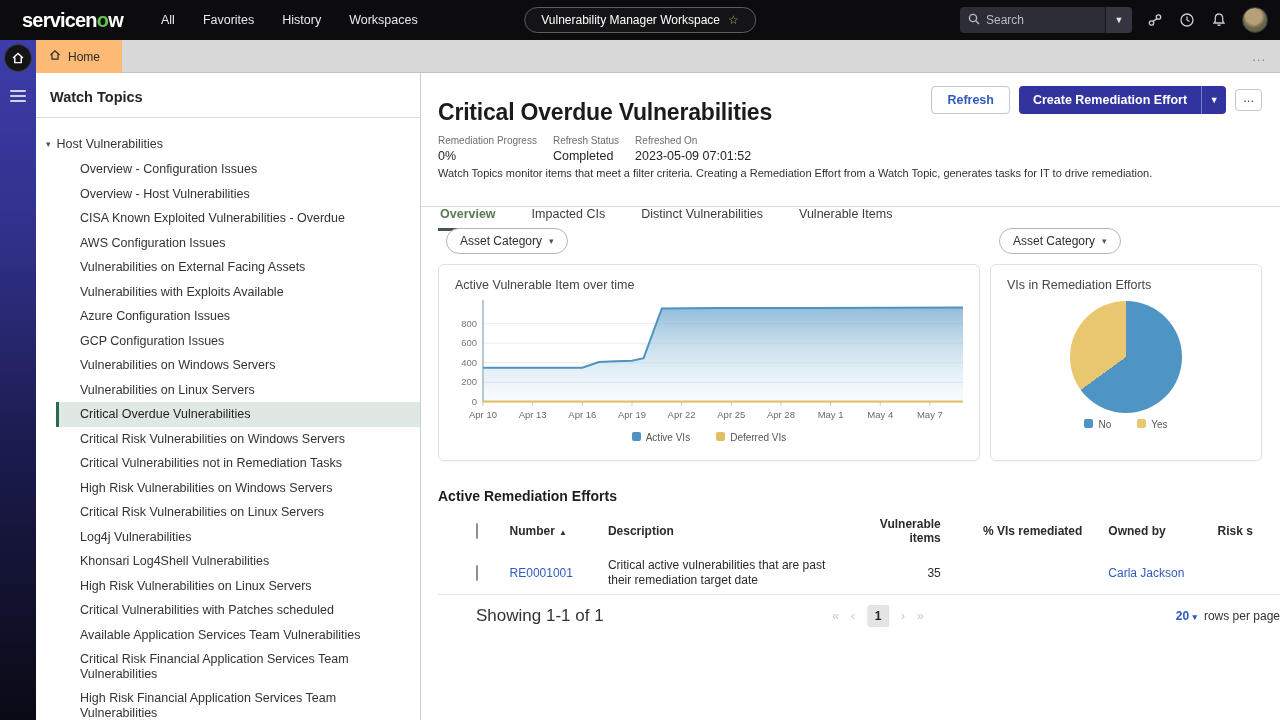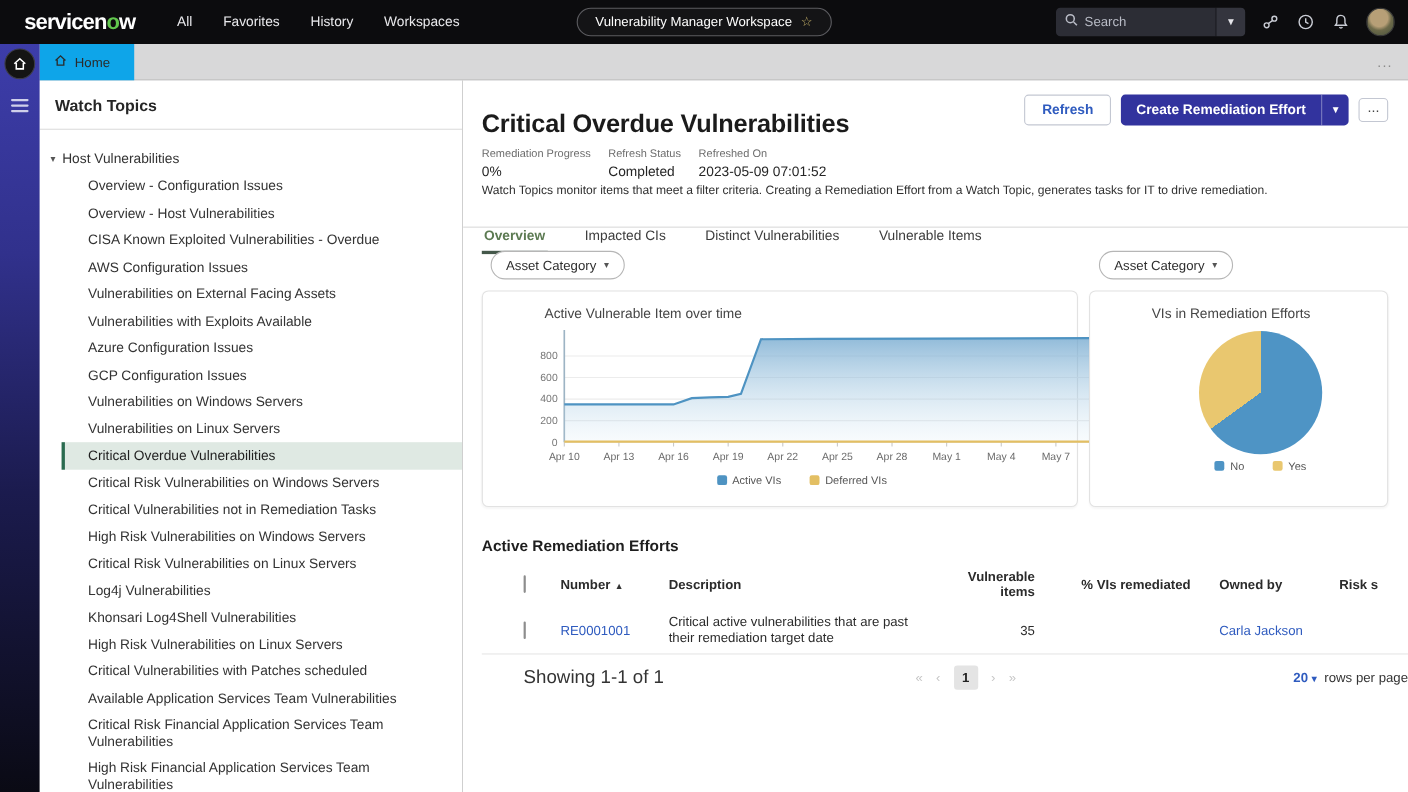--- a/index.html
+++ b/index.html
@@ -17,21 +17,21 @@
   .searchbox { width:172px; height:26px; background:#2c2d35; border-radius:4px; display:flex; align-items:center; overflow:hidden; }
   .searchbox .s-ico { margin:0 6px 0 8px; }
   .searchbox .s-text { color:#b9bcc6; font-size:12px; flex:1; }
   .searchbox .s-split { width:1px; height:26px; background:#17171c; }
   .searchbox .s-drop { width:26px; height:26px; background:#34353e; display:flex; align-items:center; justify-content:center; color:#e6e6ea; font-size:9px; }
   .nav-ico { width:18px; height:18px; display:flex; align-items:center; justify-content:center; }
   .avatar { width:26px; height:26px; border-radius:50%; background:radial-gradient(circle at 45% 35%, #b79f77 0 38%, #6d6a4a 55%, #44503a 100%); border:1px solid #3a3a3a; }
 
   
   .tabstrip { position:absolute; left:0; top:40px; width:1280px; height:33px; background:#d8d8d9; border-bottom:1px solid #c2c2c3; z-index:20; }
-  .home-tab { position:absolute; left:36px; top:0; width:86px; height:33px; background:#0ea5e9; display:flex; align-items:center; gap:7px; padding-left:13px; font-size:12px; color:#2b2b2b; }
+  .home-tab { position:absolute; left:36px; top:0; width:86px; height:33px; background:#fdba74; display:flex; align-items:center; gap:7px; padding-left:13px; font-size:12px; color:#2b2b2b; }
   .tab-overflow { position:absolute; right:14px; top:9px; color:#8a8a8a; font-size:13px; letter-spacing:1px; }
 
   
   .rail { position:absolute; left:0; top:40px; width:36px; height:680px; background:linear-gradient(180deg,#3d3daa 0%, #31318c 28%, #1b1b4e 60%, #0a0a14 100%); z-index:25; }
   .rail-home { position:absolute; left:4px; top:4px; width:28px; height:28px; border-radius:50%; background:#141414; border:1px solid #3c3c44; display:flex; align-items:center; justify-content:center; }
   .rail-menu { position:absolute; left:10px; top:50px; width:16px; height:12px; display:flex; flex-direction:column; justify-content:space-between; }
   .rail-menu span { display:block; height:2px; background:#cfd0ea; border-radius:1px; }
 
   
   .sidebar { position:absolute; left:36px; top:73px; width:385px; height:647px; background:#fff; border-right:1px solid #cfcfcf; overflow:hidden; }
@@ -61,21 +61,21 @@
 
   .view-tabs { position:absolute; left:17px; top:128px; display:flex; gap:32px; }
   .view-tab { font-size:12.5px; color:#3c3c3c; padding:6px 2px 7px; border-bottom:3px solid transparent; cursor:pointer; }
   .view-tab.active { color:#5c7a52; font-weight:700; border-bottom:3px solid #44584a; }
   .tabs-underline { position:absolute; left:0; top:133px; width:859px; height:1px; background:#dadada; }
 
   .filter-pill { position:absolute; top:155px; border:1px solid #b6b6b6; border-radius:14px; background:#fff; padding:5px 13px; font-size:12px; color:#2e2e2e; display:flex; align-items:center; gap:7px; cursor:pointer; }
   .filter-pill .chev { font-size:9px; color:#555; }
   #filter-left { left:25px; } #filter-right { left:578px; }
 
-  .card { position:absolute; top:191px; background:#fff; border:1px solid #e2e2e2; border-radius:6px; box-shadow:0 1px 2px rgba(0,0,0,0.04);padding-left:40px; }
+  .card { position:absolute; top:191px; background:#fff; border:1px solid #e2e2e2; border-radius:6px; box-shadow:0 1px 2px rgba(0,0,0,0.04); }
   #line-card { left:17px; width:542px; height:197px; }
   #pie-card { left:569px; width:272px; height:197px; }
   .card-title { font-size:12.5px; color:#454545; padding:13px 0 0 16px; }
   .legend { display:flex; justify-content:center; gap:26px; margin-top:2px; }
   .legend-item { display:flex; gap:5px; font-size:10px; color:#555; }
   .legend-swatch { width:9px; height:9px; border-radius:2px; }
   #pie { width:112px; height:112px; border-radius:50%; margin:9px auto 6px; }
 
   .table-title { position:absolute; left:17px; top:415px; font-size:14px; font-weight:700; color:#1e1e1e; }
   .grid-table { position:absolute; left:55px; top:440px; width:830px; }

